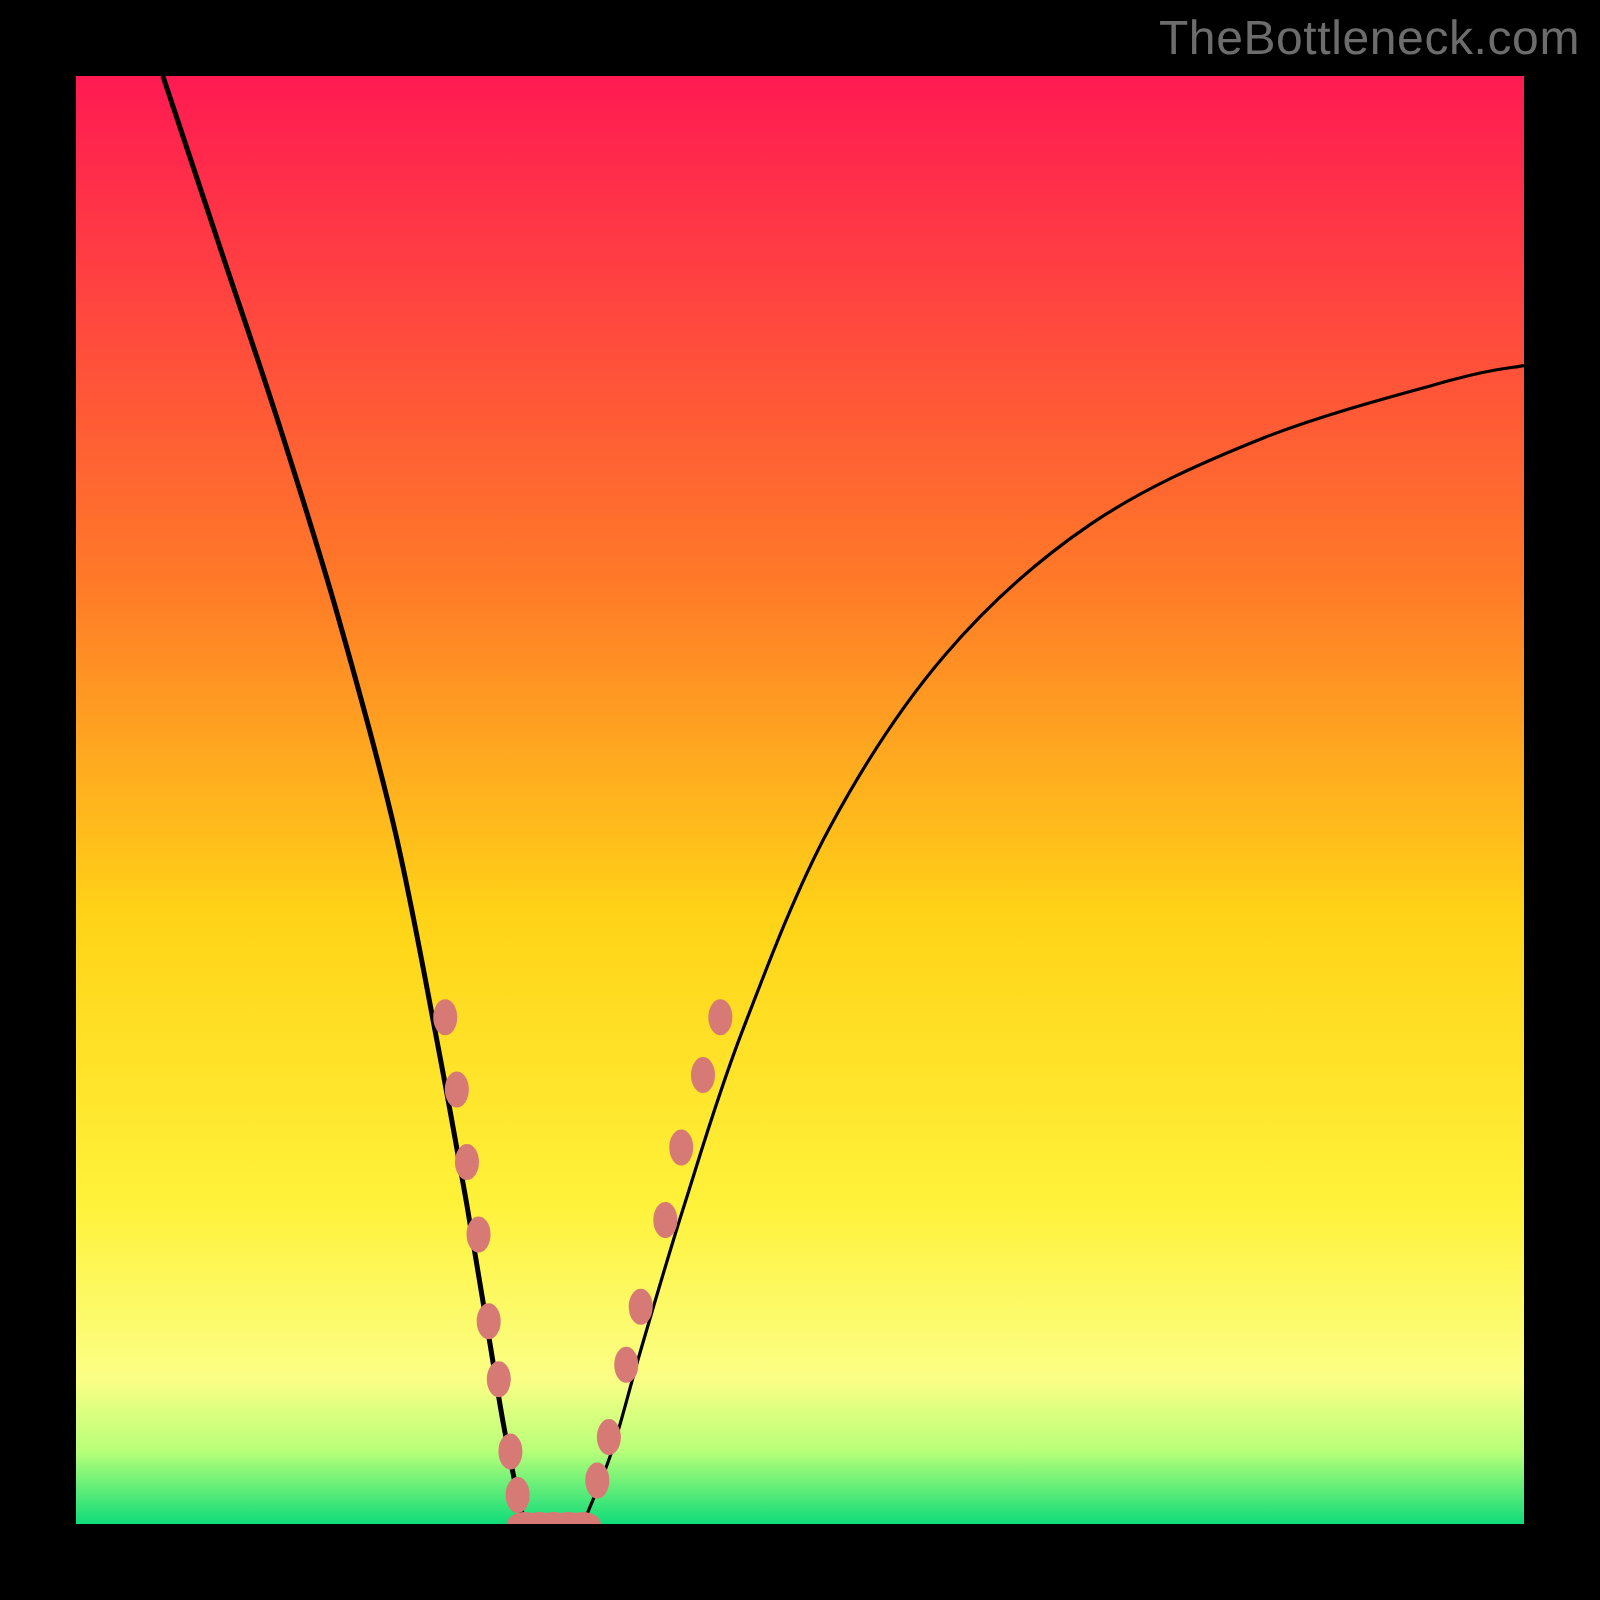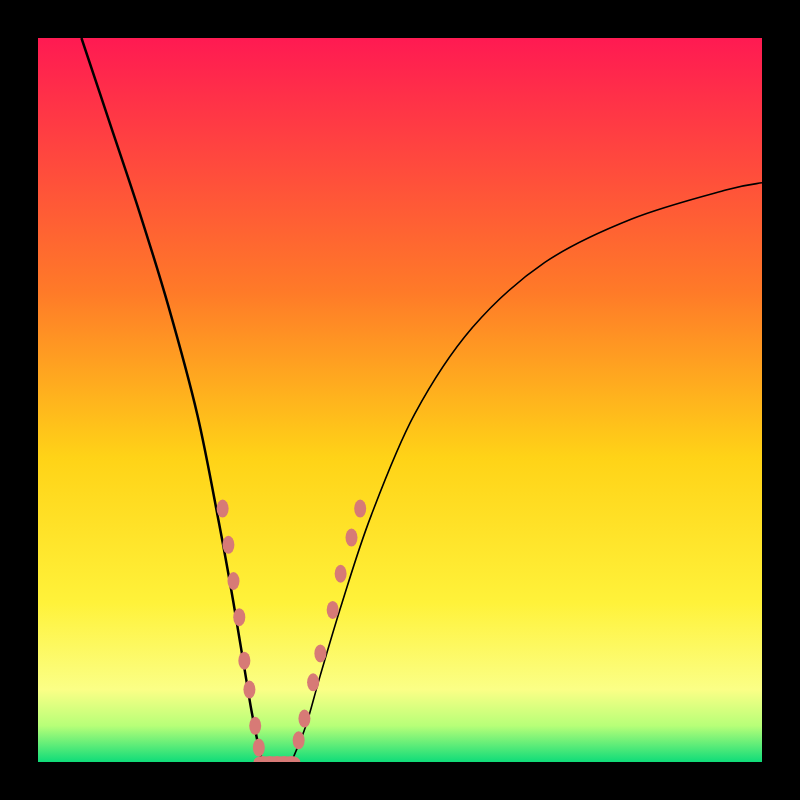--- a/index.html
+++ b/index.html
@@ -33,20 +33,21 @@
     font-size: 24px;
     letter-spacing: 0.3px;
     font-weight: 400;
   }
   svg { display: block; }
 </style>
 </head>
 <body>
 
 <div class="frame">
+  <div class="watermark">TheBottleneck.com</div>
   <div class="plot">
     <svg id="chart-svg" viewBox="0 0 724 724" width="724" height="724">
       <defs>
         <linearGradient id="bg-grad" x1="0" y1="0" x2="0" y2="1">
             <stop offset="0%" stop-color="#ff1a52"></stop>
             <stop offset="35%" stop-color="#ff7a28"></stop>
             <stop offset="57.99999999999999%" stop-color="#ffd317"></stop>
             <stop offset="78%" stop-color="#fff23a"></stop>
             <stop offset="90%" stop-color="#fbff86"></stop>
             <stop offset="95%" stop-color="#b7ff78"></stop>

